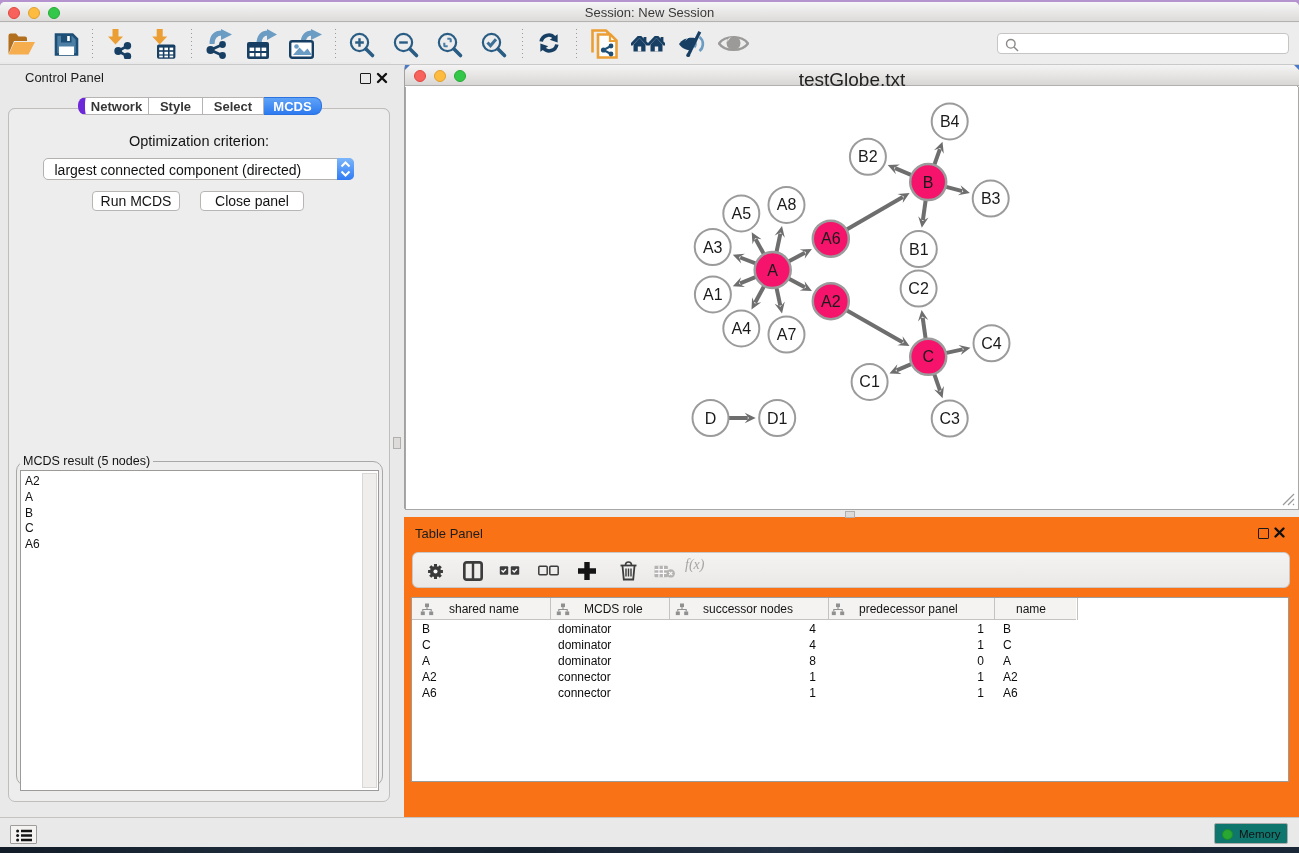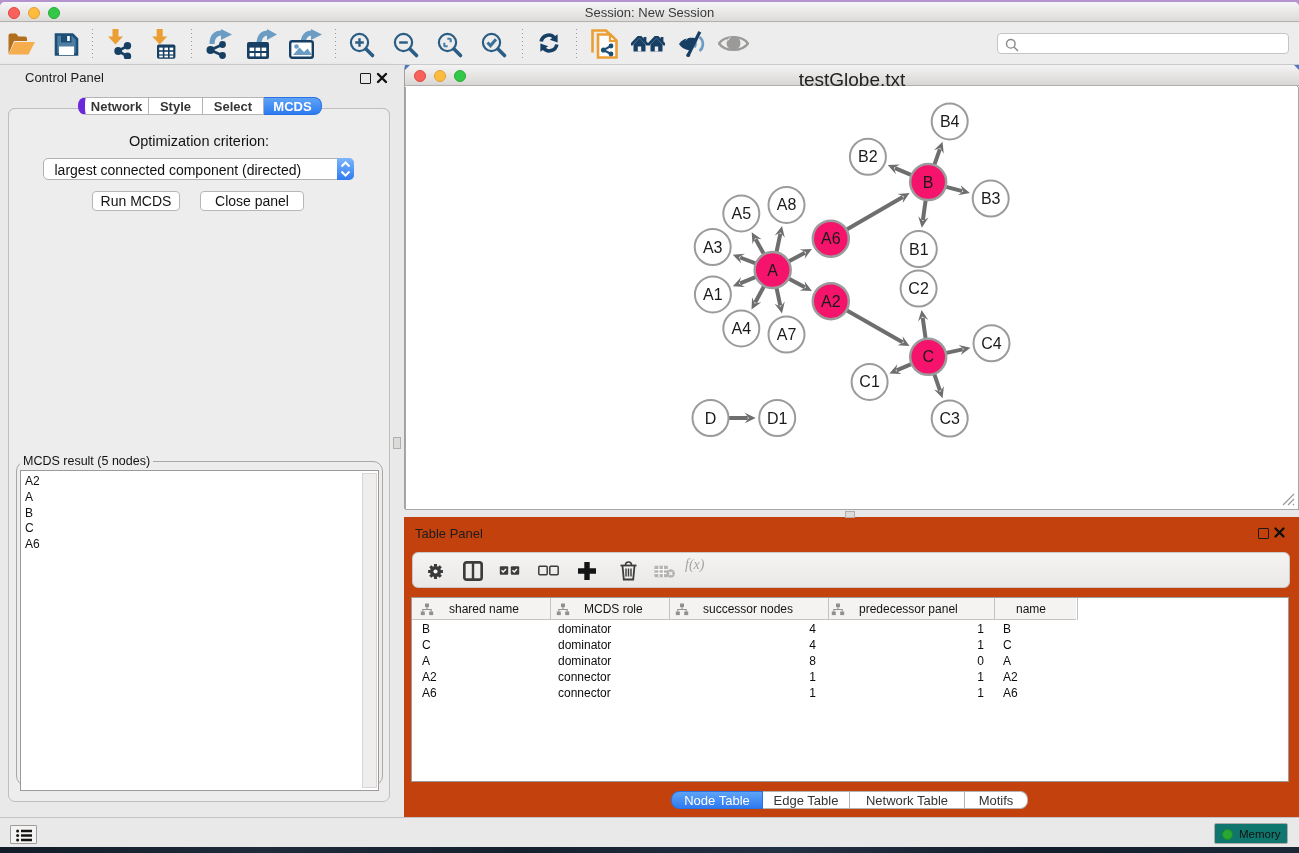--- a/index.html
+++ b/index.html
@@ -47,21 +47,21 @@
 #listbtn { position:absolute; left:10px; top:7px; width:27px; height:19px; background:#f4f3f2; border:1px solid #9e9d9c; border-radius:1px; }
 #wallpaper-bottom { position:absolute; left:0; top:847px; width:1299px; height:6px; background:linear-gradient(90deg,#121c28,#1d2b3a 20%,#15202e 40%,#233144 60%,#121e2c 80%,#1a2736); }
 
 
 #netwin { position:absolute; left:404px; top:62px; width:894px; height:445px; background:#fff; border:1px solid #a2a1a0; border-radius:4px 4px 0 0; }
 #net-titlebar { position:absolute; left:0; top:0; width:894px; height:21px; background:linear-gradient(#f5f4f4,#d8d7d6); border-bottom:1px solid #b1b0af; border-radius:4px 4px 0 0; }
 #net-title { position:absolute; top:4px; left:0; width:100%; text-align:center; font-size:19px; color:#222; }
 #net-canvas { position:absolute; left:0; top:22px; width:894px; height:423px; background:#fff; border:1px solid #a8a7a6; border-top:none; }
 
 
-#tp { position:absolute; left:404px; top:515px; width:895px; height:300px; background:#c2410c; }
+#tp { position:absolute; left:404px; top:515px; width:895px; height:300px; background:#f97316; }
 #tp-toolbar { position:absolute; left:8px; top:35px; width:878px; height:36px; background:linear-gradient(#f4f3f2,#eae9e8); border:1px solid #c9c8c7; border-radius:6px; }
 #tp-table { position:absolute; left:7px; top:80px; width:878px; height:185px; background:#fff; border:1px solid #9c9b9a; }
 #tp-thead { position:absolute; left:0; top:0; width:664px; height:22px; background:#f4f3f2; border-bottom:1px solid #c4c3c2; }
 .th-sep { position:absolute; top:0; width:1px; height:22px; background:#c4c3c2; }
 .th-txt { position:absolute; top:4px; font-size:12px; color:#141414; }
 .row { position:absolute; font-size:12px; color:#0c0c0c; height:16px; line-height:16px; }
 .bt { position:absolute; top:0; height:18px; line-height:17px; background:#fff; border:1px solid #b5b4b3; border-left:none; font-size:13px; color:#333; text-align:center; }
 </style>
 </head>
 <body>
@@ -457,26 +457,20 @@
       <div class="row" style="left:146px;top:71px">connector</div>
       <div class="row" style="left:324px;top:71px;width:80px;text-align:right">1</div>
       <div class="row" style="left:492px;top:71px;width:80px;text-align:right">1</div>
       <div class="row" style="left:591px;top:71px">A2</div>
       <div class="row" style="left:10px;top:87px">A6</div>
       <div class="row" style="left:146px;top:87px">connector</div>
       <div class="row" style="left:324px;top:87px;width:80px;text-align:right">1</div>
       <div class="row" style="left:492px;top:87px;width:80px;text-align:right">1</div>
       <div class="row" style="left:591px;top:87px">A6</div>
     </div>
-    <div class="tabs" style="left:267px;top:274px">
-      <div class="bt sel first" style="position:static;width:92px;background:linear-gradient(#5fa3f7,#2e7bf0);color:#fff;border-color:#2a72e0;border-left:1px solid #2a72e0;border-radius:8px 0 0 8px">Node Table</div>
-      <div class="bt" style="position:static;width:87px">Edge Table</div>
-      <div class="bt" style="position:static;width:115px">Network Table</div>
-      <div class="bt" style="position:static;width:63px;border-radius:0 8px 8px 0">Motifs</div>
-    </div>
   </div>
   <div id="statusbar">
     <div id="listbtn">
       <svg class="abs" style="left:5px;top:3px" width="16" height="13" viewBox="0 0 16 13">
         <g fill="#141414">
               <circle cx="1.6" cy="2" r="1.5"></circle>
               <circle cx="1.6" cy="6.5" r="1.5"></circle>
               <circle cx="1.6" cy="11" r="1.5"></circle>
             </g>
         <g stroke="#141414" stroke-width="2.4">

